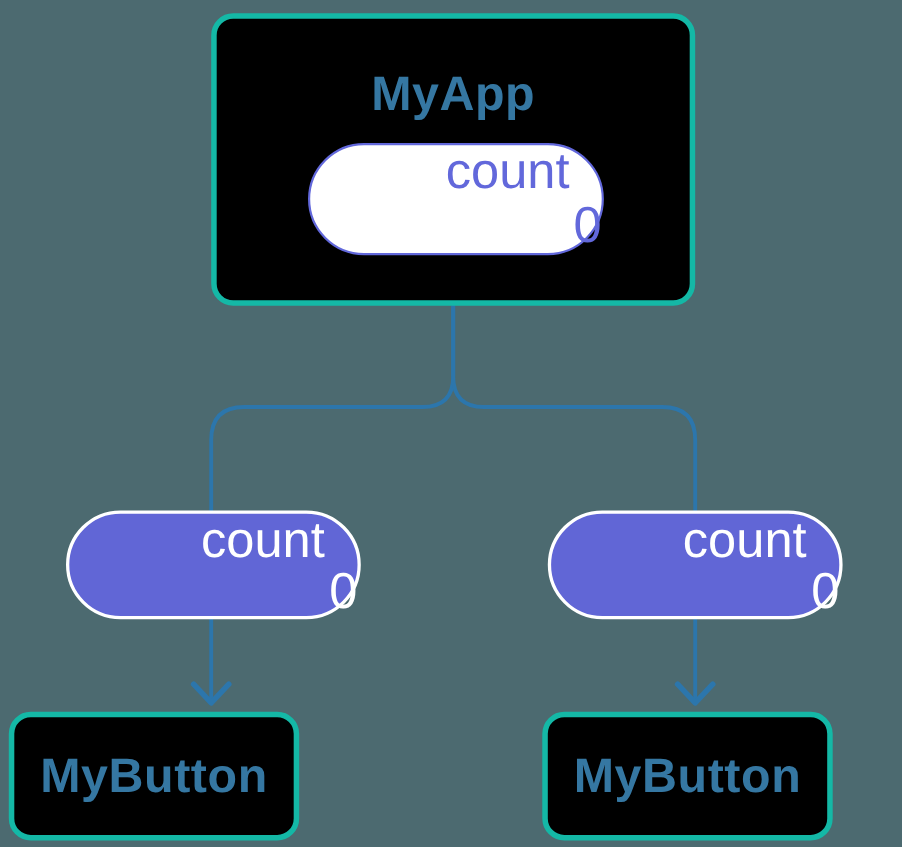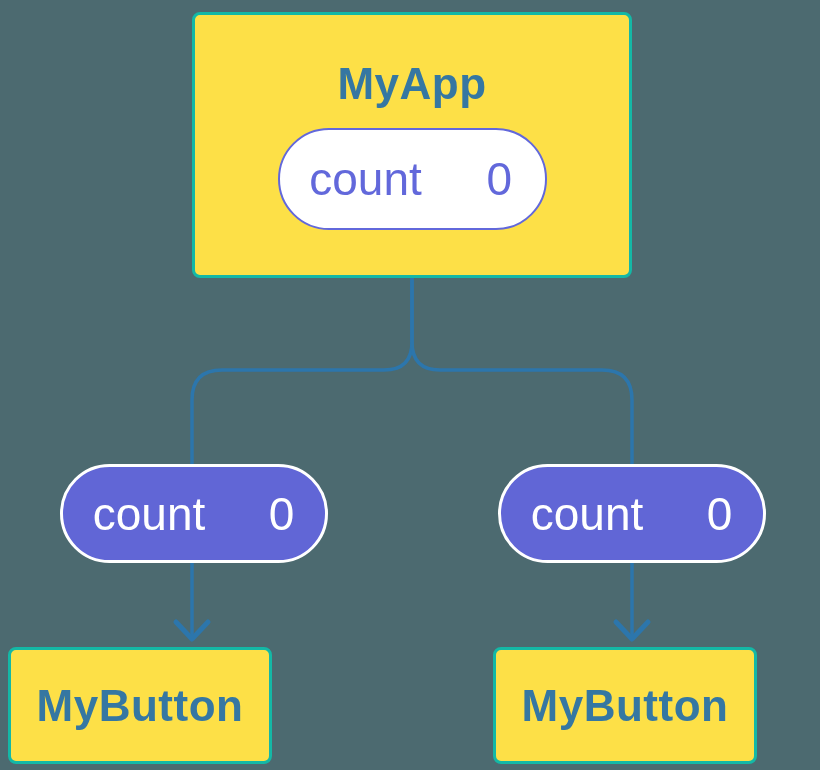--- a/index.html
+++ b/index.html
@@ -11,23 +11,23 @@
   .canvas {
     position: relative;
     width: 820px; height: 770px;
     background: #4C6A70;
   }
   .connectors {
     position: absolute; left: 0; top: 0; z-index: 0;
   }
   .card {
     position: absolute;
-    background: #fde047;
-    border: 3px solid #14b8a6;
-    border-radius: 8px;
+    background: #000000;
+    border: 5px solid #14b8a6;
+    border-radius: 20px;
     box-sizing: border-box;
     z-index: 2;
   }
   .root-card { left: 192px; top: 12px; width: 440px; height: 266px; }
   .button-card {
     width: 264px; height: 117px; top: 647px;
     display: flex; align-items: center; justify-content: center;
   }
   .button-card.left  { left: 8px; }
   .button-card.right { left: 493px; }
@@ -40,25 +40,26 @@
     white-space: nowrap;
   }
   .root-title {
     position: absolute;
     left: 0; top: 47px; width: 100%;
     text-align: center;
   }
   .pill {
     position: absolute;
     display: flex;
-    align-items: center;
+    align-items: flex-end;
     box-sizing: border-box;
     z-index: 2;
     font-size: 46px;
     line-height: 1;
+    flex-direction: column;
   }
   .pill .seg {
     display: flex; align-items: center; justify-content: center;
     white-space: nowrap;
   }
   .pill-outline {
     left: 83px; top: 113px;            
     width: 269px; height: 102px;
     background: #FFFFFF;
     border: 2.5px solid #6268DB;

